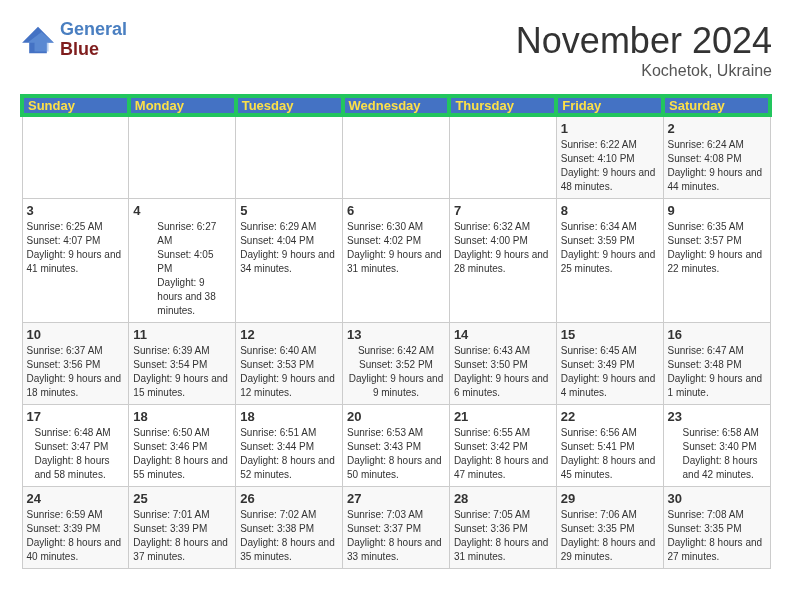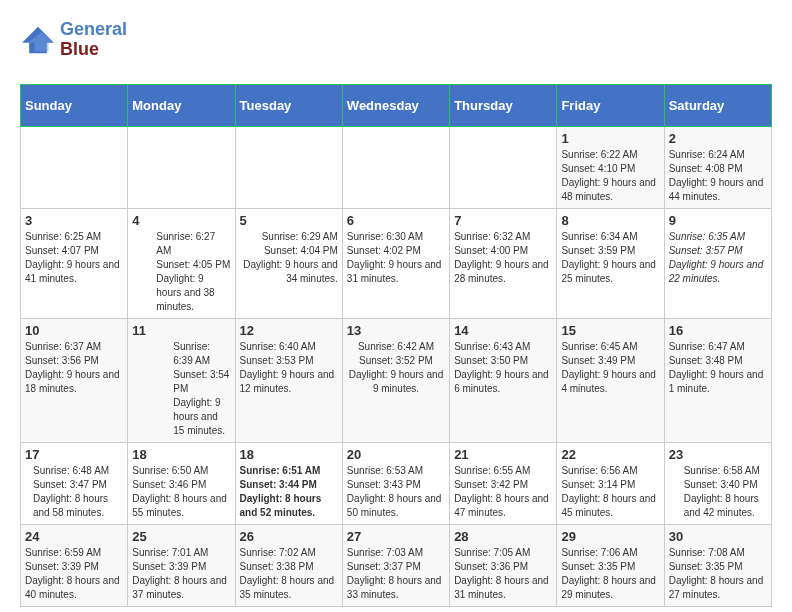--- a/index.html
+++ b/index.html
@@ -7,21 +7,21 @@
       font-family: Arial, sans-serif;
       background: #fff;
       width: 792px;
       min-height: 612px;
       padding: 20px;
     }
     .header-section {
       display: flex;
       justify-content: space-between;
       align-items: flex-start;
-      margin-bottom: 24px;
+      margin-bottom: 14px;
     }
     .logo {
       display: flex;
       align-items: center;
       gap: 4px;
     }
     .logo-text {
       font-size: 18px;
       font-weight: bold;
       color: #333;
@@ -46,26 +46,26 @@
       font-size: 16px;
       color: #555;
     }
     .calendar-table {
       width: 100%;
       border-collapse: collapse;
       font-size: 11px;
     }
     .calendar-table thead th {
       background-color: #4472c4;
-      color: #ffffff;
-      padding: 13px 4px;
+      color: #fde047;
+      padding: 0 4px;
       text-align: left;
       font-size: 13px;
       font-weight: bold;
-      border: 1px solid #22c55e;
+      border: 4px solid #22c55e;
     }
     .calendar-table tbody td {
       border: 1px solid #ccc;
       vertical-align: top;
       padding: 4px;
       width: calc(100% / 7);
       min-height: 80px;
       background: #fff;
     }
     .calendar-table tbody tr:nth-child(odd) td {
@@ -97,20 +97,24 @@
   <div class="logo">
     <svg class="logo-icon" viewBox="0 0 40 34" xmlns="http://www.w3.org/2000/svg">
       <polygon points="20,2 38,20 30,20 30,32 10,32 10,20 2,20" fill="#4472c4"></polygon>
       <polygon points="24,8 38,20 32,20 32,30 16,30 16,20 8,20" fill="#6fa0e0" opacity="0.5"></polygon>
     </svg>
     <div class="logo-text">
       <div><span>General</span></div>
       <div><span style="color:#7f1d1d">Blue</span></div>
     </div>
   </div>
+  <div class="title-section">
+    <div class="calendar-title">November 2024</div>
+    <div class="calendar-subtitle">Kochetok, Ukraine</div>
+  </div>
 </div>
 
 <table class="calendar-table">
   <thead>
     <tr>
     <th>Sunday</th>
         <th>Monday</th>
         <th>Tuesday</th>
         <th>Wednesday</th>
         <th>Thursday</th>
@@ -146,21 +150,21 @@
 Daylight: 9 hours and 41 minutes.</div>
         </td>
         <td>
           <span class="day-number">4</span>
           <div class="day-info" style="white-space: pre-line; margin-left: 24px;">Sunrise: 6:27 AM
 Sunset: 4:05 PM
 Daylight: 9 hours and 38 minutes.</div>
         </td>
         <td>
           <span class="day-number">5</span>
-          <div class="day-info" style="white-space: pre-line; text-align: right;">Sunrise: 6:29 AM
+          <div class="day-info" style="white-space: pre-line;">Sunrise: 6:29 AM
 Sunset: 4:04 PM
 Daylight: 9 hours and 34 minutes.</div>
         </td>
         <td>
           <span class="day-number">6</span>
           <div class="day-info" style="white-space: pre-line;">Sunrise: 6:30 AM
 Sunset: 4:02 PM
 Daylight: 9 hours and 31 minutes.</div>
         </td>
         <td>
@@ -170,35 +174,35 @@
 Daylight: 9 hours and 28 minutes.</div>
         </td>
         <td>
           <span class="day-number">8</span>
           <div class="day-info" style="white-space: pre-line;">Sunrise: 6:34 AM
 Sunset: 3:59 PM
 Daylight: 9 hours and 25 minutes.</div>
         </td>
         <td>
           <span class="day-number">9</span>
-          <div class="day-info" style="white-space: pre-line; font-style: italic;">Sunrise: 6:35 AM
+          <div class="day-info" style="white-space: pre-line;">Sunrise: 6:35 AM
 Sunset: 3:57 PM
 Daylight: 9 hours and 22 minutes.</div>
         </td>
       </tr>
       <tr>
         <td>
           <span class="day-number">10</span>
           <div class="day-info" style="white-space: pre-line;">Sunrise: 6:37 AM
 Sunset: 3:56 PM
 Daylight: 9 hours and 18 minutes.</div>
         </td>
         <td>
           <span class="day-number">11</span>
-          <div class="day-info" style="white-space: pre-line; margin-left: 41px;">Sunrise: 6:39 AM
+          <div class="day-info" style="white-space: pre-line;">Sunrise: 6:39 AM
 Sunset: 3:54 PM
 Daylight: 9 hours and 15 minutes.</div>
         </td>
         <td>
           <span class="day-number">12</span>
           <div class="day-info" style="white-space: pre-line;">Sunrise: 6:40 AM
 Sunset: 3:53 PM
 Daylight: 9 hours and 12 minutes.</div>
         </td>
         <td>
@@ -234,40 +238,40 @@
 Daylight: 8 hours and 58 minutes.</div>
         </td>
         <td>
           <span class="day-number">18</span>
           <div class="day-info" style="white-space: pre-line;">Sunrise: 6:50 AM
 Sunset: 3:46 PM
 Daylight: 8 hours and 55 minutes.</div>
         </td>
         <td>
           <span class="day-number">18</span>
-          <div class="day-info" style="white-space: pre-line; font-weight: bold;">Sunrise: 6:51 AM
+          <div class="day-info" style="white-space: pre-line;">Sunrise: 6:51 AM
 Sunset: 3:44 PM
 Daylight: 8 hours and 52 minutes.</div>
         </td>
         <td>
           <span class="day-number">20</span>
           <div class="day-info" style="white-space: pre-line;">Sunrise: 6:53 AM
 Sunset: 3:43 PM
 Daylight: 8 hours and 50 minutes.</div>
         </td>
         <td>
           <span class="day-number">21</span>
           <div class="day-info" style="white-space: pre-line;">Sunrise: 6:55 AM
 Sunset: 3:42 PM
 Daylight: 8 hours and 47 minutes.</div>
         </td>
         <td>
           <span class="day-number">22</span>
           <div class="day-info" style="white-space: pre-line;">Sunrise: 6:56 AM
-Sunset: 3:14 PM
+Sunset: 5:41 PM
 Daylight: 8 hours and 45 minutes.</div>
         </td>
         <td>
           <span class="day-number">23</span>
           <div class="day-info" style="white-space: pre-line; margin-left: 15px;">Sunrise: 6:58 AM
 Sunset: 3:40 PM
 Daylight: 8 hours and 42 minutes.</div>
         </td>
       </tr>
       <tr>

